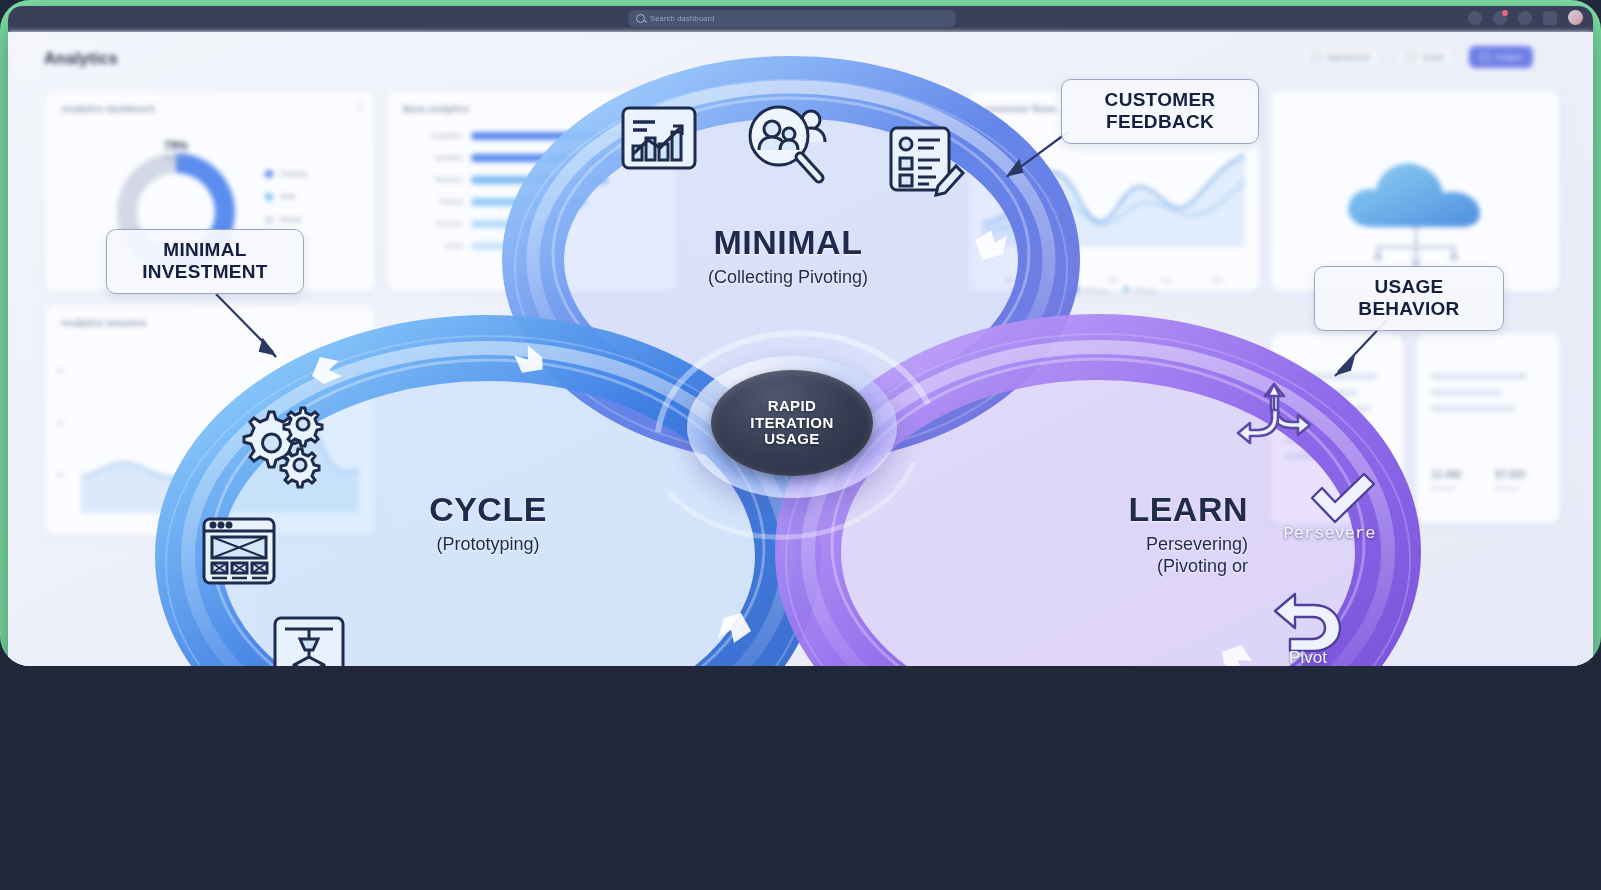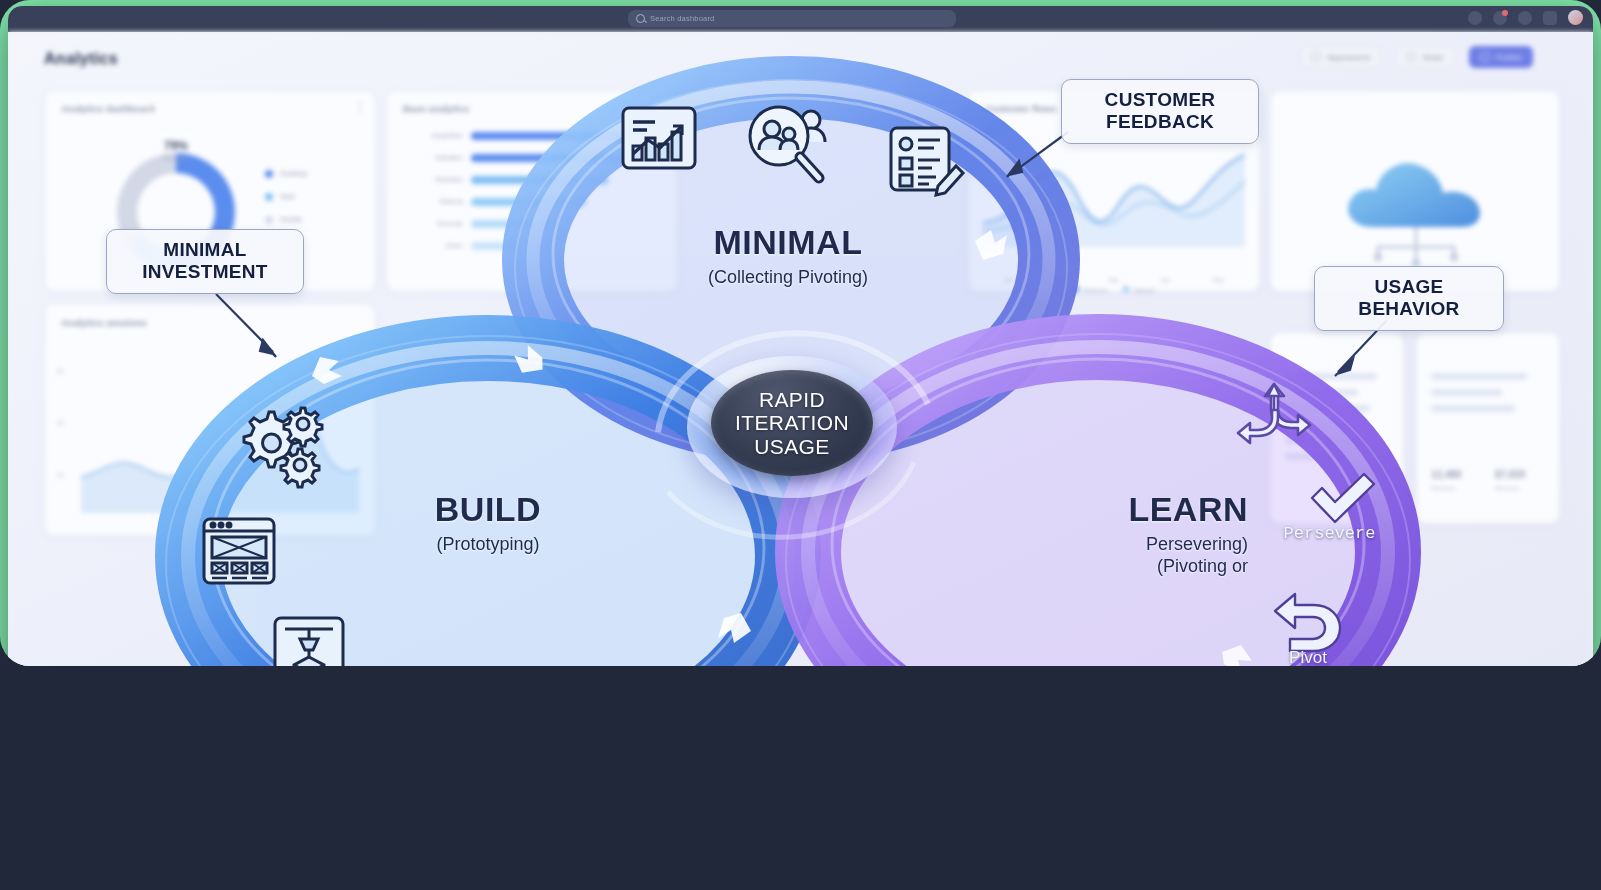--- a/index.html
+++ b/index.html
@@ -86,21 +86,21 @@
   .label .s{font-size:18px;font-weight:400;margin-top:6px;line-height:1.22;}
 
   .hub{position:absolute;left:679px;top:324px;width:210px;height:142px;}
   .hub-glass{position:absolute;inset:0;border-radius:50%;
     background:radial-gradient(ellipse at 35% 25%,rgba(255,255,255,.9),rgba(186,203,250,.55) 55%,rgba(150,140,235,.5));
     box-shadow:0 10px 24px rgba(80,80,170,.3),inset 0 -8px 16px rgba(255,255,255,.5);}
   .hub-core{position:absolute;left:24px;top:14px;right:24px;bottom:22px;border-radius:50%;
     background:radial-gradient(ellipse at 40% 25%,#50586f 0%,#343c52 55%,#272e41 100%);
     box-shadow:inset 0 2px 10px rgba(255,255,255,.18),0 4px 12px rgba(30,35,60,.45);
     display:flex;align-items:center;justify-content:center;}
-  .hub-core span{display:block;color:#fff;font-size:21px;font-weight:400;line-height:1.12;
+  .hub-core span{display:block;color:#fff;font-size:15px;font-weight:700;line-height:1.12;
     text-align:center;letter-spacing:.4px;text-shadow:0 1px 3px rgba(0,0,0,.45);}
 
   
   .callout{position:absolute;background:rgba(246,248,253,.93);border:1px solid #9aa6c4;
     border-radius:10px;padding:9px 14px;text-align:center;
     box-shadow:0 3px 10px rgba(60,70,120,.14);}
   .callout span{display:block;font-size:19px;font-weight:700;color:#14203f;line-height:1.18;
     letter-spacing:.3px;}
 
   .micro{position:absolute;text-align:center;color:#f2f4ff;font-size:17px;
@@ -446,21 +446,21 @@
       </div>
       <div class="micro" style="left:1254px;top:492px;width:135px;font-family:Liberation Mono, monospace;">Persevere</div>
       <div style="position:absolute;left:1265px;top:558px;">
         <svg width="72" height="62" viewBox="0 0 72 62" fill="#eef2ff" stroke="#4f3f99" stroke-width="2.4" stroke-linejoin="round">
           <path d="M22 4 l-20 17 l20 17 v-11 h18 c8 0 12 5 12 11 c0 6 -5 11 -13 11 h-22 v12 h23 c16 0 27 -10 27 -23 c0 -13 -11 -23 -26 -23 h-19 z"></path>
         </svg>
       </div>
       <div class="micro" style="left:1240px;top:616px;width:120px;">Pivot</div>
 
       <div class="label" style="left:330px;top:460px;width:300px;">
-        <div class="t">BUILD</div>
+        <div class="t">CYCLE</div>
         <div class="s">(Prototyping)</div>
       </div>
       <div class="label" style="left:620px;top:193px;width:320px;">
         <div class="t">MINIMAL</div>
         <div class="s">(Collecting Pivoting)</div>
       </div>
       <div class="label" style="left:940px;top:460px;width:300px;text-align:right;">
         <div class="t">LEARN</div>
         <div class="s">
           <div>Persevering)</div>

